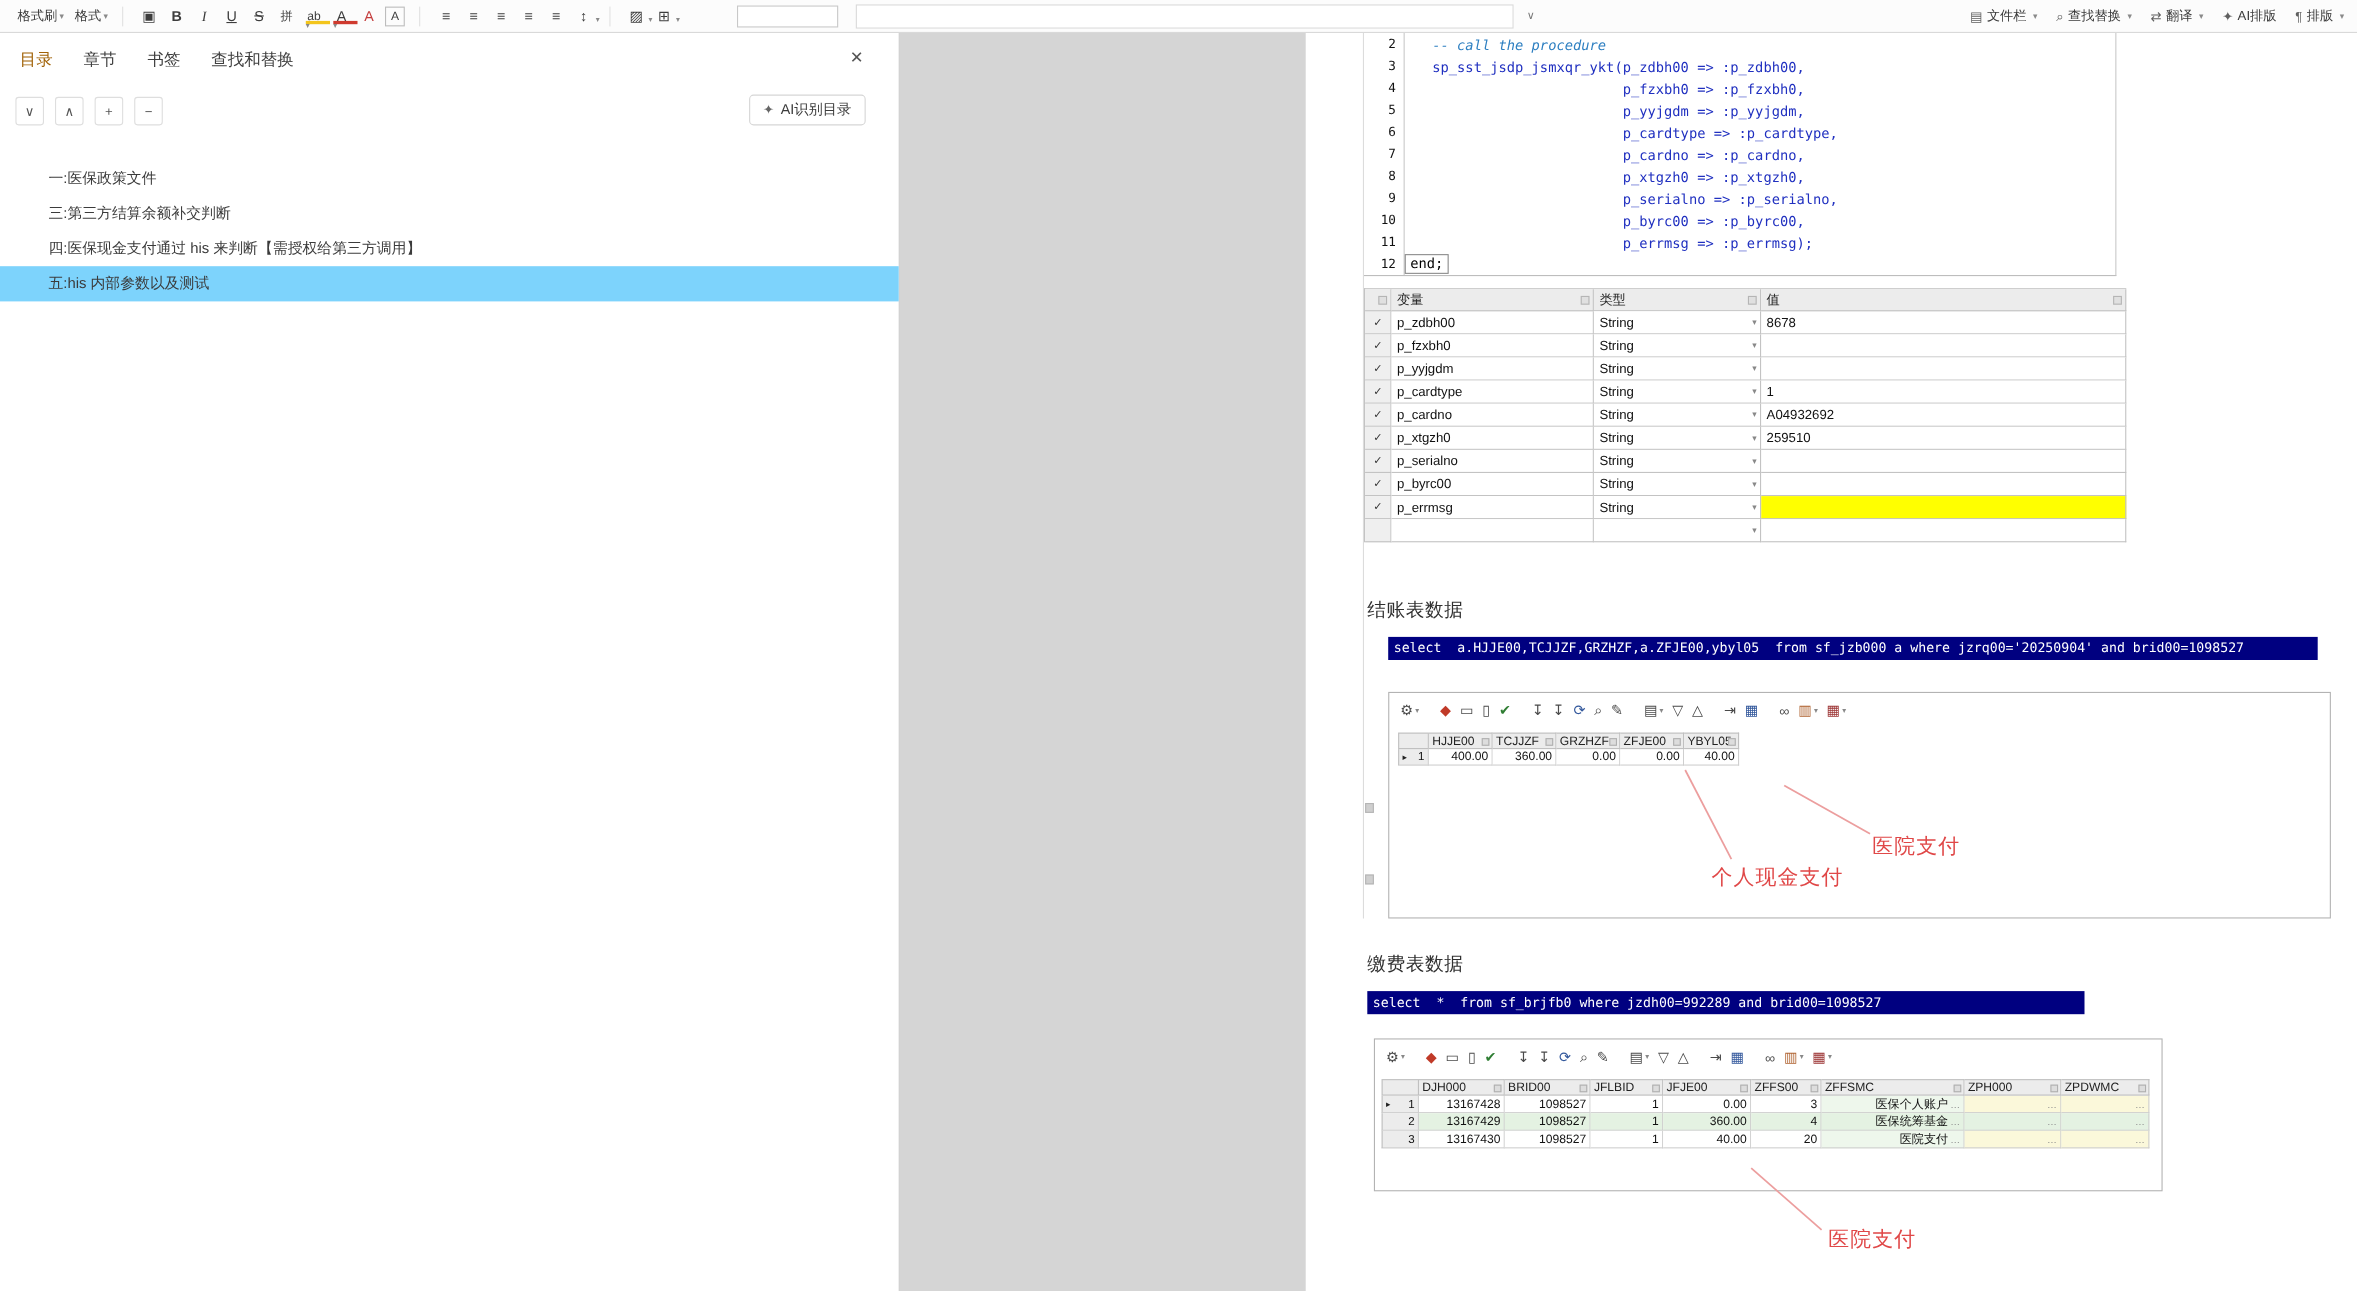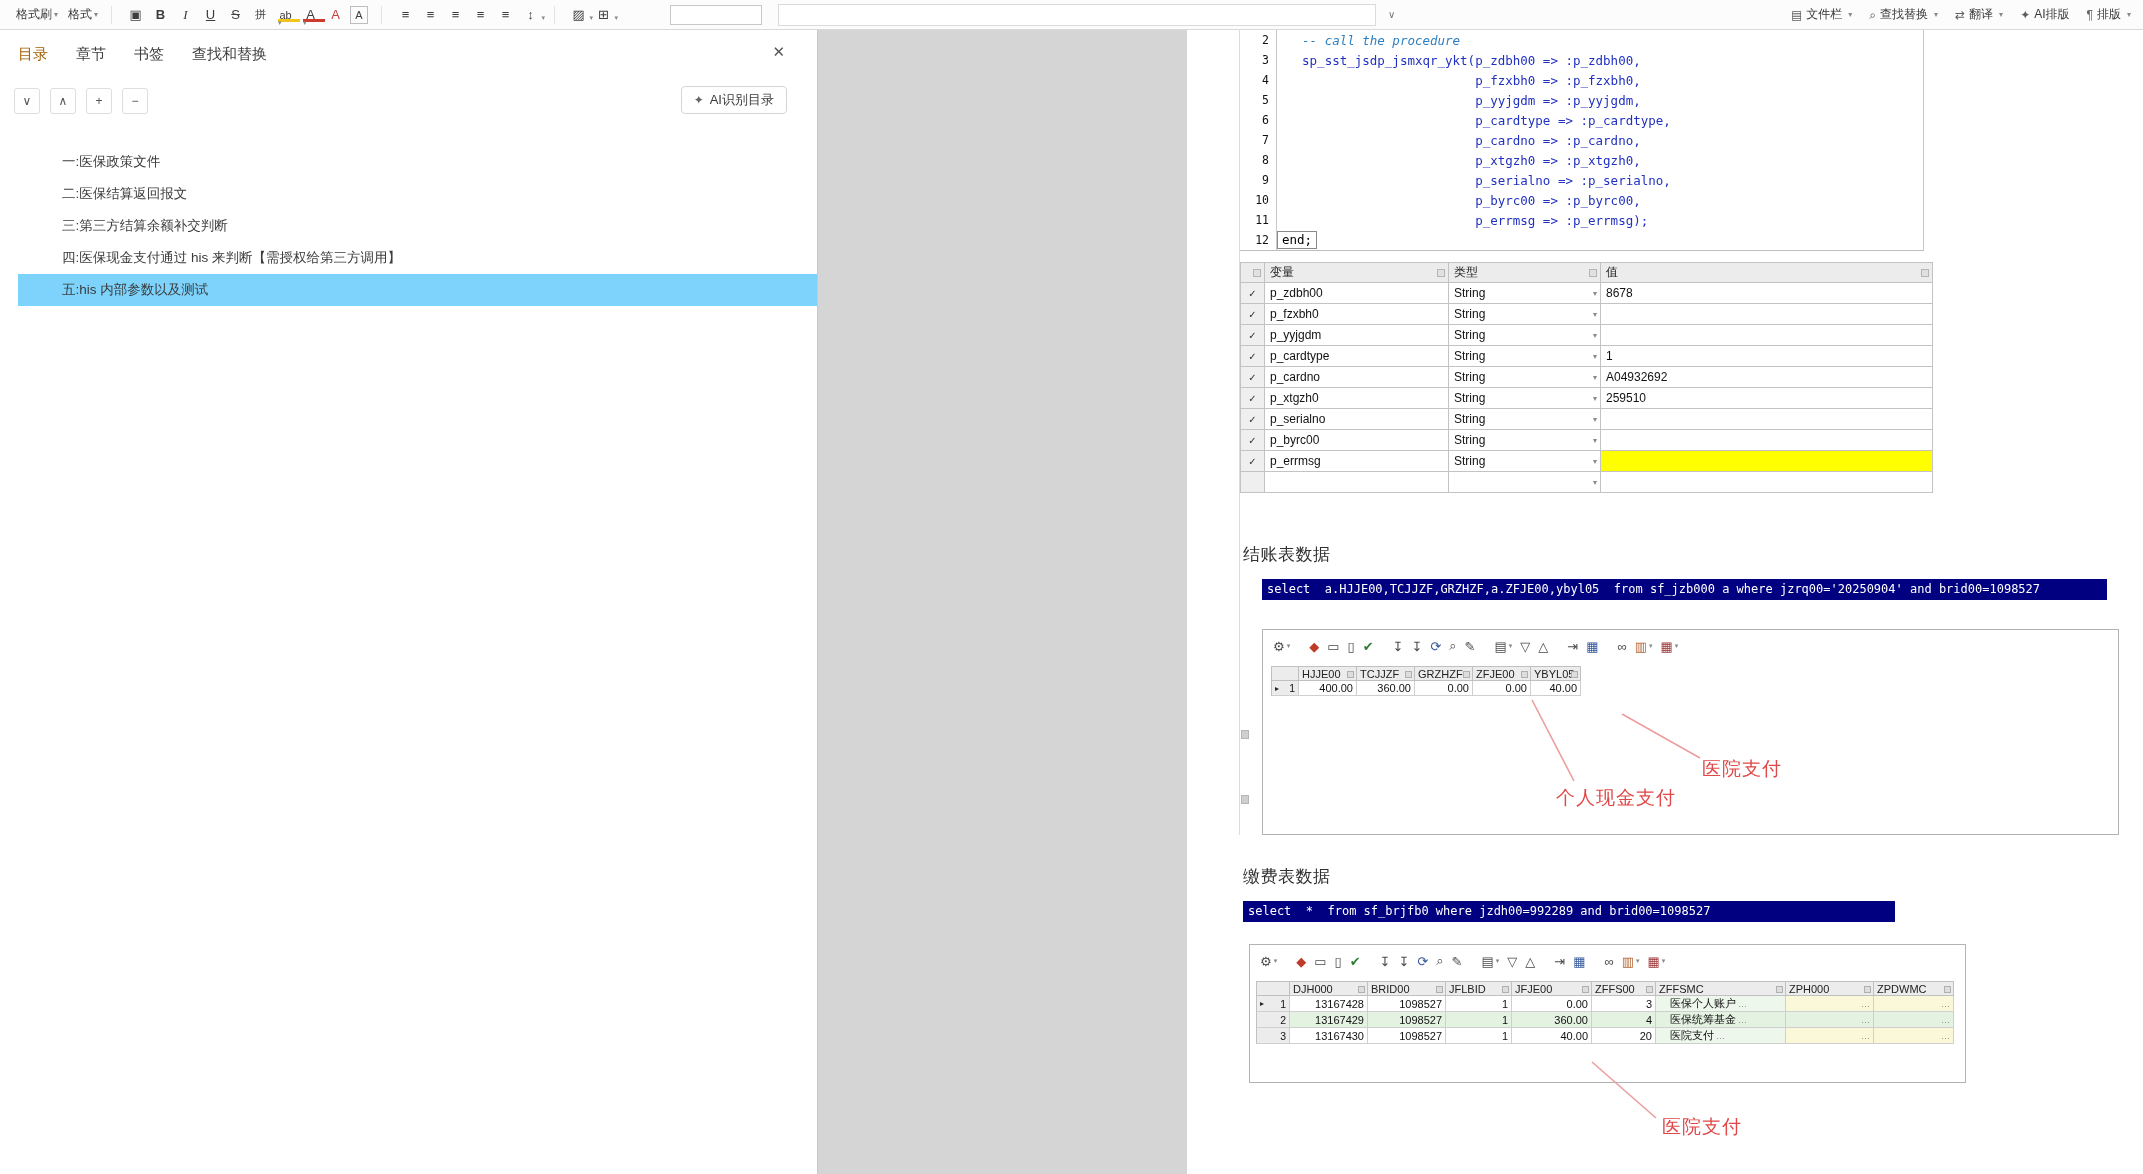--- a/index.html
+++ b/index.html
@@ -42,21 +42,21 @@
     border-right:1px solid #c9c9c9;z-index:5}
   #panel-tabs{position:absolute;left:18px;top:15px;display:flex;gap:28px;font-size:15px;color:#3f3f3f}
   #panel-tabs .tab.active{color:#a16207}
   #panel-close{position:absolute;right:32px;top:13px;font-size:15px;color:#555}
   #panel-controls{position:absolute;left:14px;top:58px;display:flex;gap:10px}
   .pc-btn{width:26px;height:26px;border:1px solid #dedede;border-radius:3px;background:#fff;
     display:flex;align-items:center;justify-content:center;font-size:12px;color:#555}
   #ai-btn{position:absolute;right:30px;top:56px;height:28px;display:flex;align-items:center;gap:6px;
     padding:0 12px;border:1px solid #d6d6d6;border-radius:4px;font-size:13px;color:#3c3c3c;background:#fff}
   #ai-btn .ic{font-size:12px;color:#666}
-  #toc-list{position:absolute;left:18px;top:116px;right:0}
+  #toc-list{position:absolute;left:0;top:116px;right:0}
   .toc-item{height:32px;display:flex;align-items:center;padding-left:44px;font-size:13.5px;color:#3b3b3b}
   .toc-item.active{background:#7dd3fc}
 
   
   #page{position:absolute;left:1187px;top:30px;width:956px;height:1144px;background:#fff}
   #left-rule{position:absolute;left:1239px;top:30px;height:805px;width:0;border-left:1px solid #dcdcdc}
   .margin-mark{position:absolute;width:8px;height:9px;background:#cfcfcf;border:1px solid #b5b5b5}
 
   
   #code-block{position:absolute;left:1240px;top:30px;width:684px;background:#fff;
@@ -139,21 +139,21 @@
   #grid2 .ghrow>span:nth-of-type(2),#grid2 .grow>span:nth-of-type(2),
   #grid2 .ghrow>span:nth-of-type(3),#grid2 .grow>span:nth-of-type(3){flex:0 0 78px}
   #grid2 .ghrow>span:nth-of-type(4),#grid2 .grow>span:nth-of-type(4){flex:0 0 66px}
   #grid2 .ghrow>span:nth-of-type(5),#grid2 .grow>span:nth-of-type(5){flex:0 0 80px}
   #grid2 .ghrow>span:nth-of-type(6),#grid2 .grow>span:nth-of-type(6){flex:0 0 64px}
   #grid2 .ghrow>span:nth-of-type(7),#grid2 .grow>span:nth-of-type(7){flex:0 0 130px}
   #grid2 .ghrow>span:nth-of-type(8),#grid2 .grow>span:nth-of-type(8){flex:0 0 88px}
   #grid2 .ghrow>span:nth-of-type(9),#grid2 .grow>span:nth-of-type(9){flex:0 0 80px}
 
   #grid2 .grow.alt>span:nth-of-type(n+2){background:#e4f2e2}
-  #grid2 .grow>span:nth-of-type(7){background:#eef7ec;justify-content:flex-start;padding-left:14px}
+  #grid2 .grow>span:nth-of-type(7){background:#eef7ec;justify-content:flex-end;padding-left:3px}
   #grid2 .grow>span:nth-of-type(8),#grid2 .grow>span:nth-of-type(9){background:#fbf8da}
   .dots{font-size:9px;color:#8a8a8a;margin-left:2px}
 
   
   #ann-lines{position:absolute;left:0;top:0;width:2143px;height:1174px;pointer-events:none;z-index:4}
   .ann{position:absolute;font-size:19px;color:#e04848;letter-spacing:1px;z-index:4}
   #ann1{left:1702px;top:756px}
   #ann2{left:1556px;top:785px}
   #ann3{left:1662px;top:1114px}
 </style>
@@ -242,21 +242,20 @@
         <span class="pc-btn">∧</span>
         <span class="pc-btn">+</span>
         <span class="pc-btn">−</span>
       </div>
     <span id="ai-btn">
       <i class="ic">✦</i>
       <b>AI识别目录</b>
     </span>
     <div id="toc-list">
         <div class="toc-item">一:医保政策文件</div>
-        <div class="toc-item">二:医保结算返回报文</div>
         <div class="toc-item">三:第三方结算余额补交判断</div>
         <div class="toc-item">四:医保现金支付通过 his 来判断【需授权给第三方调用】</div>
         <div class="toc-item active">五:his 内部参数以及测试</div>
       </div>
   </div>
 
   <div id="page"></div>
   <div id="left-rule"></div>
   <span class="margin-mark" style="left:1241px;top:730px"></span>
   <span class="margin-mark" style="left:1241px;top:795px"></span>

